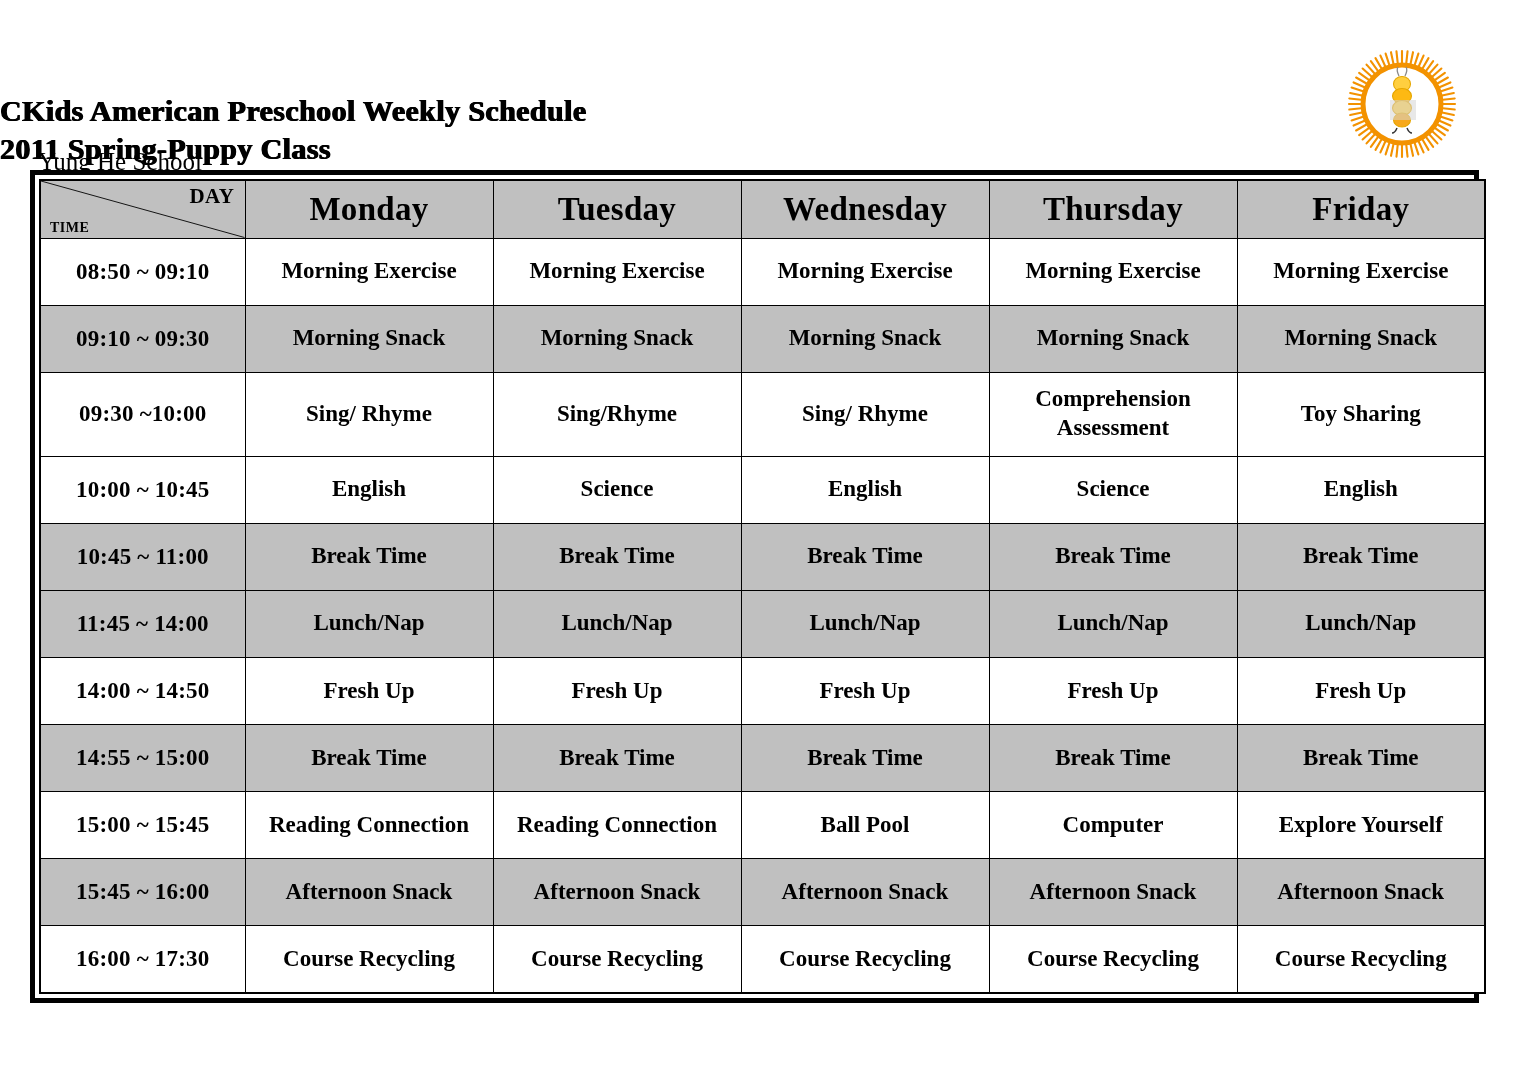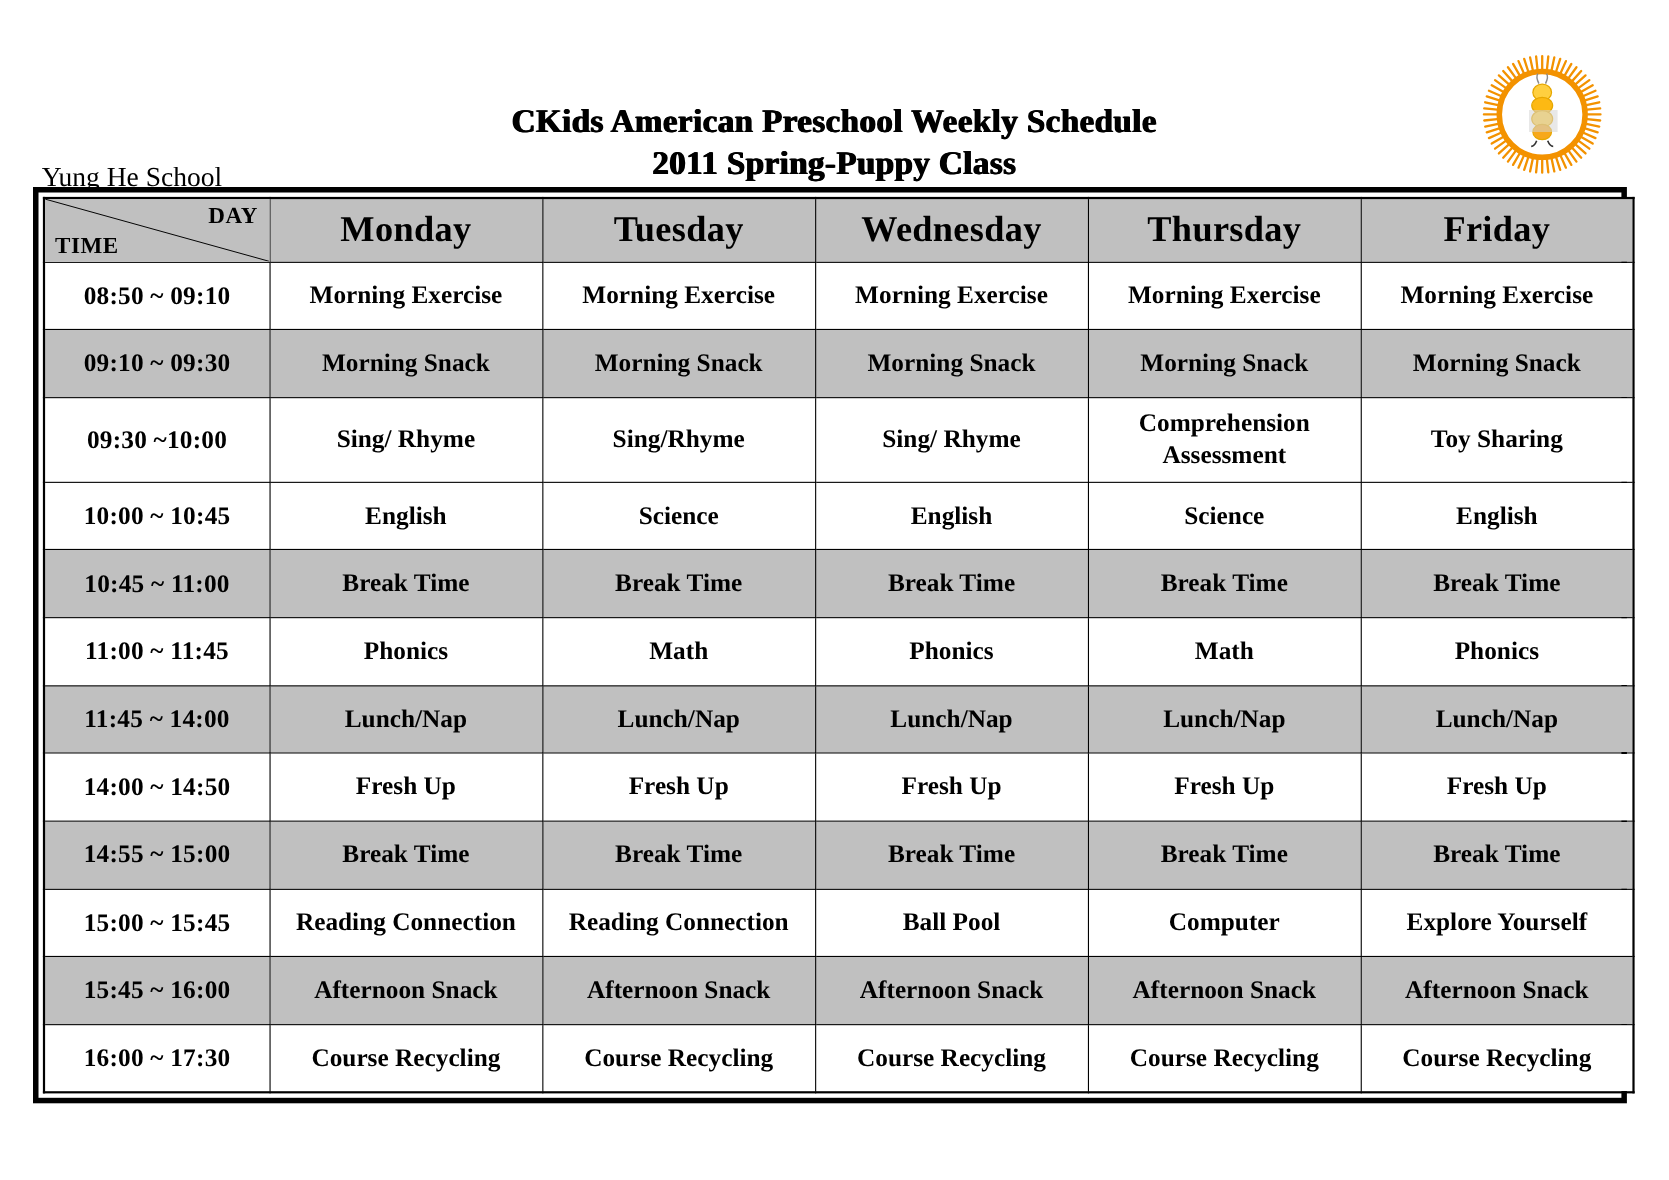--- a/index.html
+++ b/index.html
@@ -28,21 +28,20 @@
     font-size: 25px;
     font-family: "Liberation Serif", "DejaVu Serif", serif;
     color: #000;
     white-space: nowrap;
   }
   #title-block {
     position: absolute;
     left: 0;
     right: 0;
     top: 92px;
-    text-align: center;
   }
   #title-block .tline {
     font-size: 30px;
     font-weight: bold;
     letter-spacing: 0.4px;
     line-height: 1.28;
     white-space: nowrap;
   }
   
   #title-line-1, #title-line-2 {
@@ -114,21 +113,21 @@
     right: 10px;
     top: 3px;
     font-size: 21px;
     font-weight: bold;
     letter-spacing: 0.5px;
   }
   #corner-time {
     position: absolute;
     left: 9px;
     bottom: 2px;
-    font-size: 21px;
+    font-size: 14px;
     font-weight: bold;
     letter-spacing: 0.5px;
   }
 
   
   th.day-head {
     background: #c0c0c0;
     font-size: 33px;
     font-weight: bold;
     letter-spacing: 0.3px;
@@ -309,28 +308,20 @@
           <td class="act-cell">English</td>
         </tr>
         <tr class="body-row shaded">
           <td class="time-cell">10:45 ~ 11:00</td>
           <td class="act-cell">Break Time</td>
           <td class="act-cell">Break Time</td>
           <td class="act-cell">Break Time</td>
           <td class="act-cell">Break Time</td>
           <td class="act-cell">Break Time</td>
         </tr>
-        <tr class="body-row plain">
-          <td class="time-cell">11:00 ~ 11:45</td>
-          <td class="act-cell">Phonics</td>
-          <td class="act-cell">Math</td>
-          <td class="act-cell">Phonics</td>
-          <td class="act-cell">Math</td>
-          <td class="act-cell">Phonics</td>
-        </tr>
         <tr class="body-row shaded">
           <td class="time-cell">11:45 ~ 14:00</td>
           <td class="act-cell">Lunch/Nap</td>
           <td class="act-cell">Lunch/Nap</td>
           <td class="act-cell">Lunch/Nap</td>
           <td class="act-cell">Lunch/Nap</td>
           <td class="act-cell">Lunch/Nap</td>
         </tr>
         <tr class="body-row plain">
           <td class="time-cell">14:00 ~ 14:50</td>

